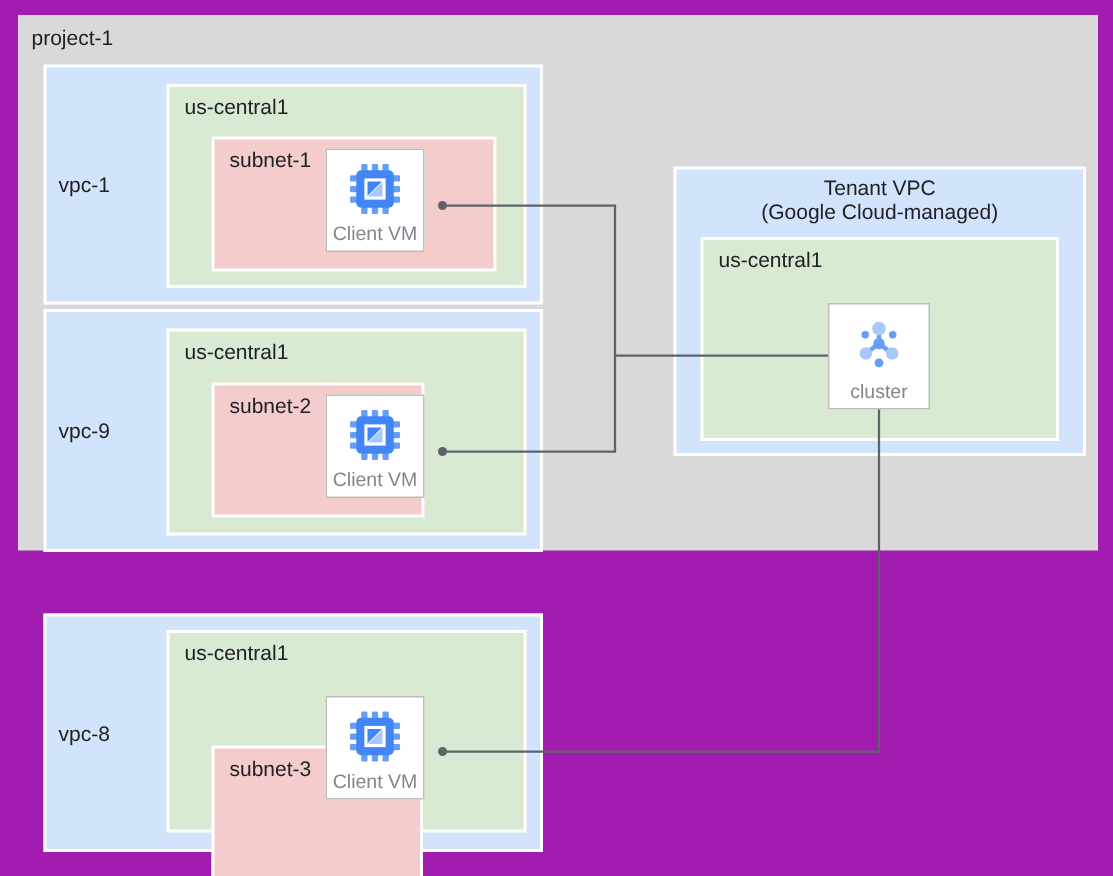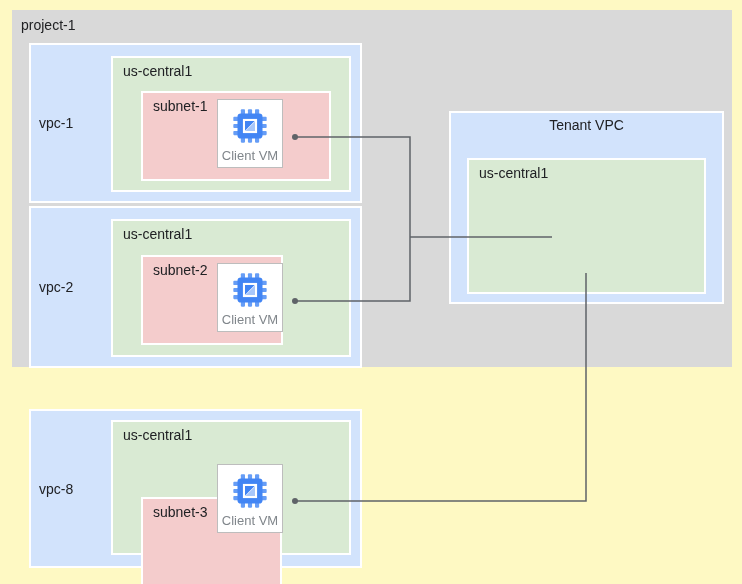--- a/index.html
+++ b/index.html
@@ -1,20 +1,20 @@
 <!DOCTYPE html>
 <html style="--project-bg: #D9D9D9; --vpc-bg: #D2E3FC; --region-bg: #D9EAD3; --subnet-bg: #F4CCCC; --node-border: #BDBDBD; --node-label: #80868B; --label: #202124; --connector: #5F6368; --icon-blue: #4285F4; --icon-blue-medium: #669DF6; --icon-blue-light: #A8C7FA;"><head>
 <meta charset="utf-8">
 <style>
   html, body { margin: 0; padding: 0; background: #ffffff; }
   .canvas {
     position: relative;
     width: 742px;
     height: 584px;
-    background: #fef9c3;
+    background: #a21caf;
     font-family: "Liberation Sans", sans-serif;
     color: var(--label, #202124);
     overflow: hidden;
   }
   .box { position: absolute; box-sizing: border-box; }
   .project { background: var(--project-bg, #D9D9D9); }
   .project-label {
     position: absolute; left: 9px; top: 7px;
     font-size: 14px; color: var(--label, #202124);
   }
@@ -132,21 +132,21 @@
     <div class="subnet-label">subnet-1</div>
   </div>
   <div class="box node" style="left:217px; top:99px; width:66px; height:69px;">
     <svg class="node-icon">
         <use href="#icon-vm"></use>
       </svg>
     <div class="node-label">Client VM</div>
   </div>
 
   <div class="box vpc" style="left:29px; top:206px; width:333px; height:162px;">
-    <div class="vpc-label">vpc-2</div>
+    <div class="vpc-label">vpc-9</div>
   </div>
   <div class="box region" style="left:111px; top:219px; width:240px; height:138px;">
     <div class="region-label">us-central1</div>
   </div>
   <div class="box subnet" style="left:141px; top:255px; width:142px; height:90px;">
     <div class="subnet-label">subnet-2</div>
   </div>
   <div class="box node" style="left:217px; top:263px; width:66px; height:69px;">
     <svg class="node-icon">
         <use href="#icon-vm"></use>
@@ -166,24 +166,31 @@
   <div class="box node" style="left:217px; top:464px; width:66px; height:69px;">
     <svg class="node-icon">
         <use href="#icon-vm"></use>
       </svg>
     <div class="node-label">Client VM</div>
   </div>
 
   <div class="box vpc" style="left:449px; top:111px; width:275px; height:193px;">
     <div class="tenant-title-wrap">
       <div class="tenant-title">Tenant VPC</div>
+      <div class="tenant-subtitle">(Google Cloud-managed)</div>
     </div>
   </div>
   <div class="box region" style="left:467px; top:158px; width:239px; height:136px;">
     <div class="region-label">us-central1</div>
+  </div>
+  <div class="box node" style="left:552px; top:202px; width:68px; height:71px;">
+    <svg class="node-icon">
+        <use href="#icon-cluster"></use>
+      </svg>
+    <div class="node-label">cluster</div>
   </div>
 
   <svg id="connectors" width="742" height="584">
     <path d="M295,137 H410 V301 H295"></path>
     <path d="M410,237 H552"></path>
     <path d="M586,273 V501 H295"></path>
     <circle cx="295" cy="137" r="3"></circle>
     <circle cx="295" cy="301" r="3"></circle>
     <circle cx="295" cy="501" r="3"></circle>
   </svg>

